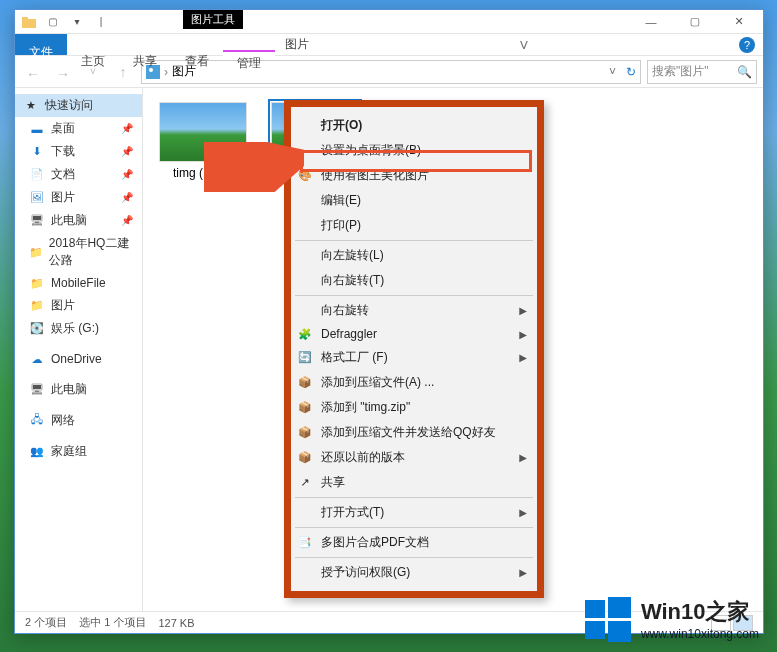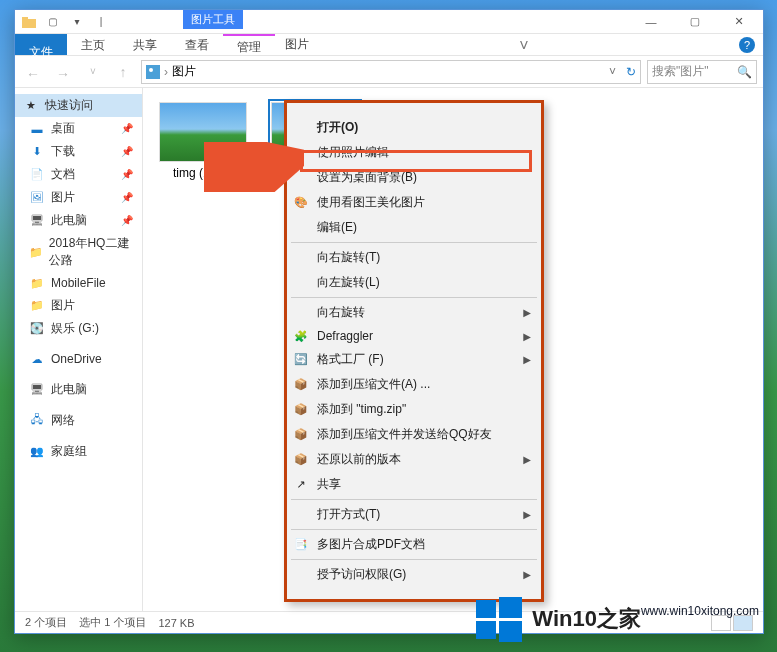--- a/index.html
+++ b/index.html
@@ -8,55 +8,55 @@
 .titlebar { height: 24px; background: #fff; display: flex; align-items: center; padding: 0 2px; border-bottom: 1px solid #e5e5e5; }
 .qat { display: flex; align-items: center; gap: 4px; padding-left: 2px; }
 .qat-icon { width: 20px; height: 20px; display:flex; align-items:center; justify-content:center; font-size:10px; color:#555; }
 .winbtns { margin-left: auto; display: flex; }
 .winbtn { width: 44px; height: 24px; display:flex; align-items:center; justify-content:center; color:#555; font-size:11px; }
 .title-text { font-size:12px; color:#444; align-self:center; margin-left:10px; }
 .help-btn { margin-left:auto; margin-right:8px; align-self:center; width:16px; height:16px; border-radius:50%; background:#1979ca; color:#fff; font-size:11px; display:flex; align-items:center; justify-content:center; }
 .ribbon-bar { position:relative; }
 .ribbon-tabs-row { display:flex; height:22px; border-bottom:1px solid #e5e5e5; }
 .ribbon-tabs-row .file-tab { background:#1979ca; color:#fff; font-size:12px; padding:10px 14px; }
-.ribbon-tabs-row .rtab { font-size:12px; color:#444; padding:3px 14px; }
+.ribbon-tabs-row .rtab { font-size:12px; color:#444; padding:3px 14px;margin-top:16px; }
 .ribbon-expand { margin-left:auto; padding:3px 10px; color:#777; }
 .ctx-group { position:absolute; left:168px; top:-24px; }
-.ctx-label { background:#3b82f6; color:#fff; font-size:11px; padding:2px 8px; text-align:left; }
+.ctx-label { background:#000000; color:#fff; font-size:11px; padding:2px 8px; text-align:left; }
 .addr-row { height:32px; display:flex; align-items:center; padding:0 6px; gap:6px; border-bottom:1px solid #e5e5e5; }
 .navbtn { width:24px; height:24px; color:#bbb; display:flex; align-items:center; justify-content:center; font-size:14px; }
 .addr-box { flex:1; height:24px; border:1px solid #ccc; display:flex; align-items:center; padding:0 4px; gap:4px; font-size:12px; }
 .addr-refresh { margin-left:auto; color:#777; }
 .search-box { width:110px; height:24px; border:1px solid #ccc; display:flex; align-items:center; padding:0 4px; font-size:12px; color:#888; }
 .body { display:flex; height:calc(100% - 24px - 22px - 32px - 22px); }
 .nav-pane { width:128px; border-right:1px solid #e5e5e5; overflow:hidden; padding-top:6px; }
 .nav-item { display:flex; align-items:center; gap:6px; padding:3px 8px 3px 14px; font-size:12px; color:#333; position:relative; }
 .nav-item.header { background:#cce4f7; }
 .nav-item.header.qa { background:#cce4f7; padding-left:8px; }
 .nav-item .pin { margin-left:auto; color:#888; font-size:10px; }
 .nav-icon { width:16px; height:16px; display:flex; align-items:center; justify-content:center; font-size:11px; }
 .nav-spacer { height:8px; }
 .content { flex:1; padding:14px; display:flex; gap:20px; align-items:flex-start; }
 .file-item { width:92px; text-align:center; font-size:12px; }
 .thumb { width:88px; height:60px; background:linear-gradient(to bottom,#5aa8e8 0%,#8cc8f0 45%,#3a9a3a 55%,#2a7a2a 100%); border:1px solid #ddd; margin:0 auto 4px; }
 .file-item.selected .thumb { outline:2px solid #1979ca; outline-offset:1px; }
 .statusbar { height:22px; border-top:1px solid #e5e5e5; display:flex; align-items:center; padding:0 10px; font-size:11px; color:#555; gap:12px; }
 .view-toggle { margin-left:auto; display:flex; gap:2px; }
 .vt { width:20px; height:16px; border:1px solid #ccc; }
-.context-menu { position:absolute; left:284px; top:100px; width:260px; background:#f2f2f2; border:3px solid #c2410c; box-shadow:4px 4px 8px rgba(0,0,0,.25); padding:12px 0; z-index:50; }
+.context-menu { position:absolute; left:284px; top:100px; width:260px; background:#f2f2f2; border:7px solid #c2410c; box-shadow:4px 4px 8px rgba(0,0,0,.25); padding:6px 0; z-index:50; }
 .cm-item { display:flex; align-items:center; gap:8px; padding:4px 10px 4px 30px; font-size:12px; color:#222; position:relative; }
 .cm-item.bold { font-weight:bold; }
 .cm-item .sub { margin-left:auto; color:#555; font-size:10px; }
 .cm-sep { height:1px; background:#ccc; margin:2px 4px; }
 .cm-icon { position:absolute; left:6px; width:16px; height:16px; display:flex; align-items:center; justify-content:center; font-size:11px; }
 .highlight-box { position:absolute; left:300px; top:150px; width:232px; height:22px; border:3px solid #e8522e; z-index:60; pointer-events:none; }
 .arrow { position:absolute; left:204px; top:142px; z-index:70; pointer-events:none; }
 .watermark { position:absolute; right:18px; bottom:10px; display:flex; align-items:center; gap:10px; z-index:80; }
 .wm-logo { width:46px; height:46px; }
-.wm-text { display:flex; flex-direction:row; }
+.wm-text { display:flex; flex-direction:column; }
 .wm-big { font-size:22px; font-weight:bold; color:#222; }
 .wm-url { font-size:12px; color:#0f172a; }
 svg { display:block; }
 </style>
 </head>
 <body>
 
 <div class="window">
 
   <div class="titlebar">
@@ -207,38 +207,38 @@
       <div class="vt" style="background:#cce4f7"></div>
     </div>
   </div>
 </div>
 
 <div class="context-menu" id="ctx">
     <div class="cm-item bold">
       <span>打开(O)</span>
     </div>
     <div class="cm-item">
-      <span>使用照片编辑</span>
-    </div>
-    <div class="cm-item">
       <span>设置为桌面背景(B)</span>
     </div>
     <div class="cm-item">
       <span class="cm-icon">🎨</span>
       <span>使用看图王美化图片</span>
     </div>
     <div class="cm-item">
       <span>编辑(E)</span>
     </div>
-    <div class="cm-sep"></div>
+    <div class="cm-item">
+      <span>打印(P)</span>
+    </div>
+    <div class="cm-sep"></div>
+    <div class="cm-item">
+      <span>向左旋转(L)</span>
+    </div>
     <div class="cm-item">
       <span>向右旋转(T)</span>
-    </div>
-    <div class="cm-item">
-      <span>向左旋转(L)</span>
     </div>
     <div class="cm-sep"></div>
     <div class="cm-item">
       <span>向右旋转</span>
       <span class="sub">▶</span>
     </div>
     <div class="cm-item">
       <span class="cm-icon">🧩</span>
       <span>Defraggler</span>
       <span class="sub">▶</span>

